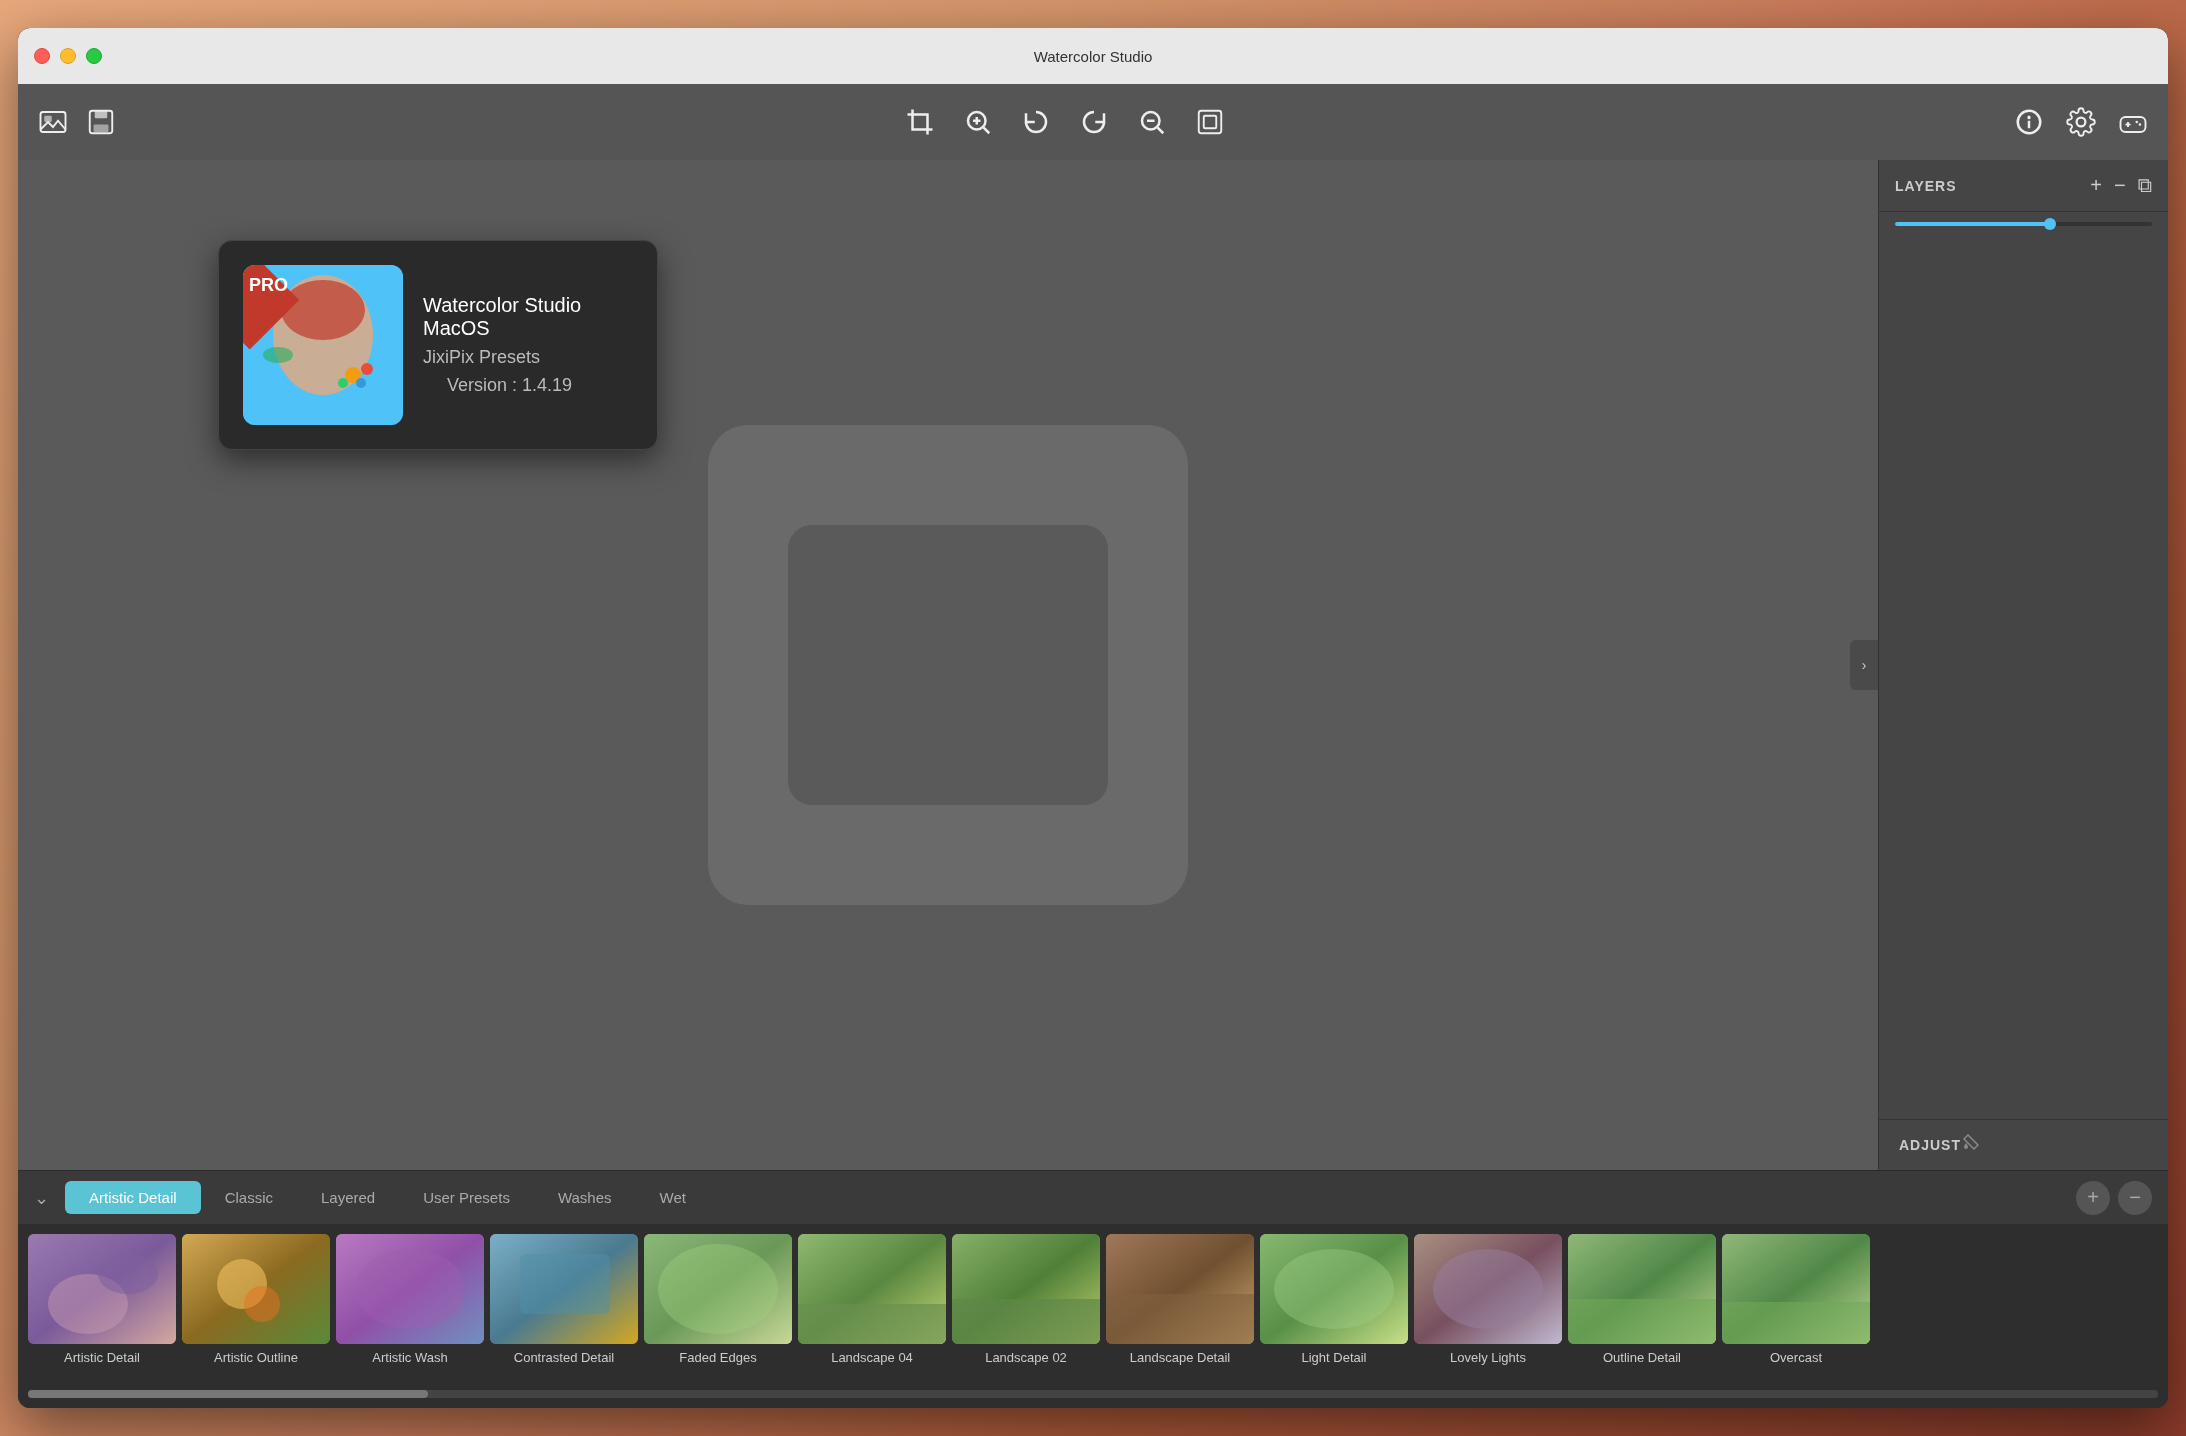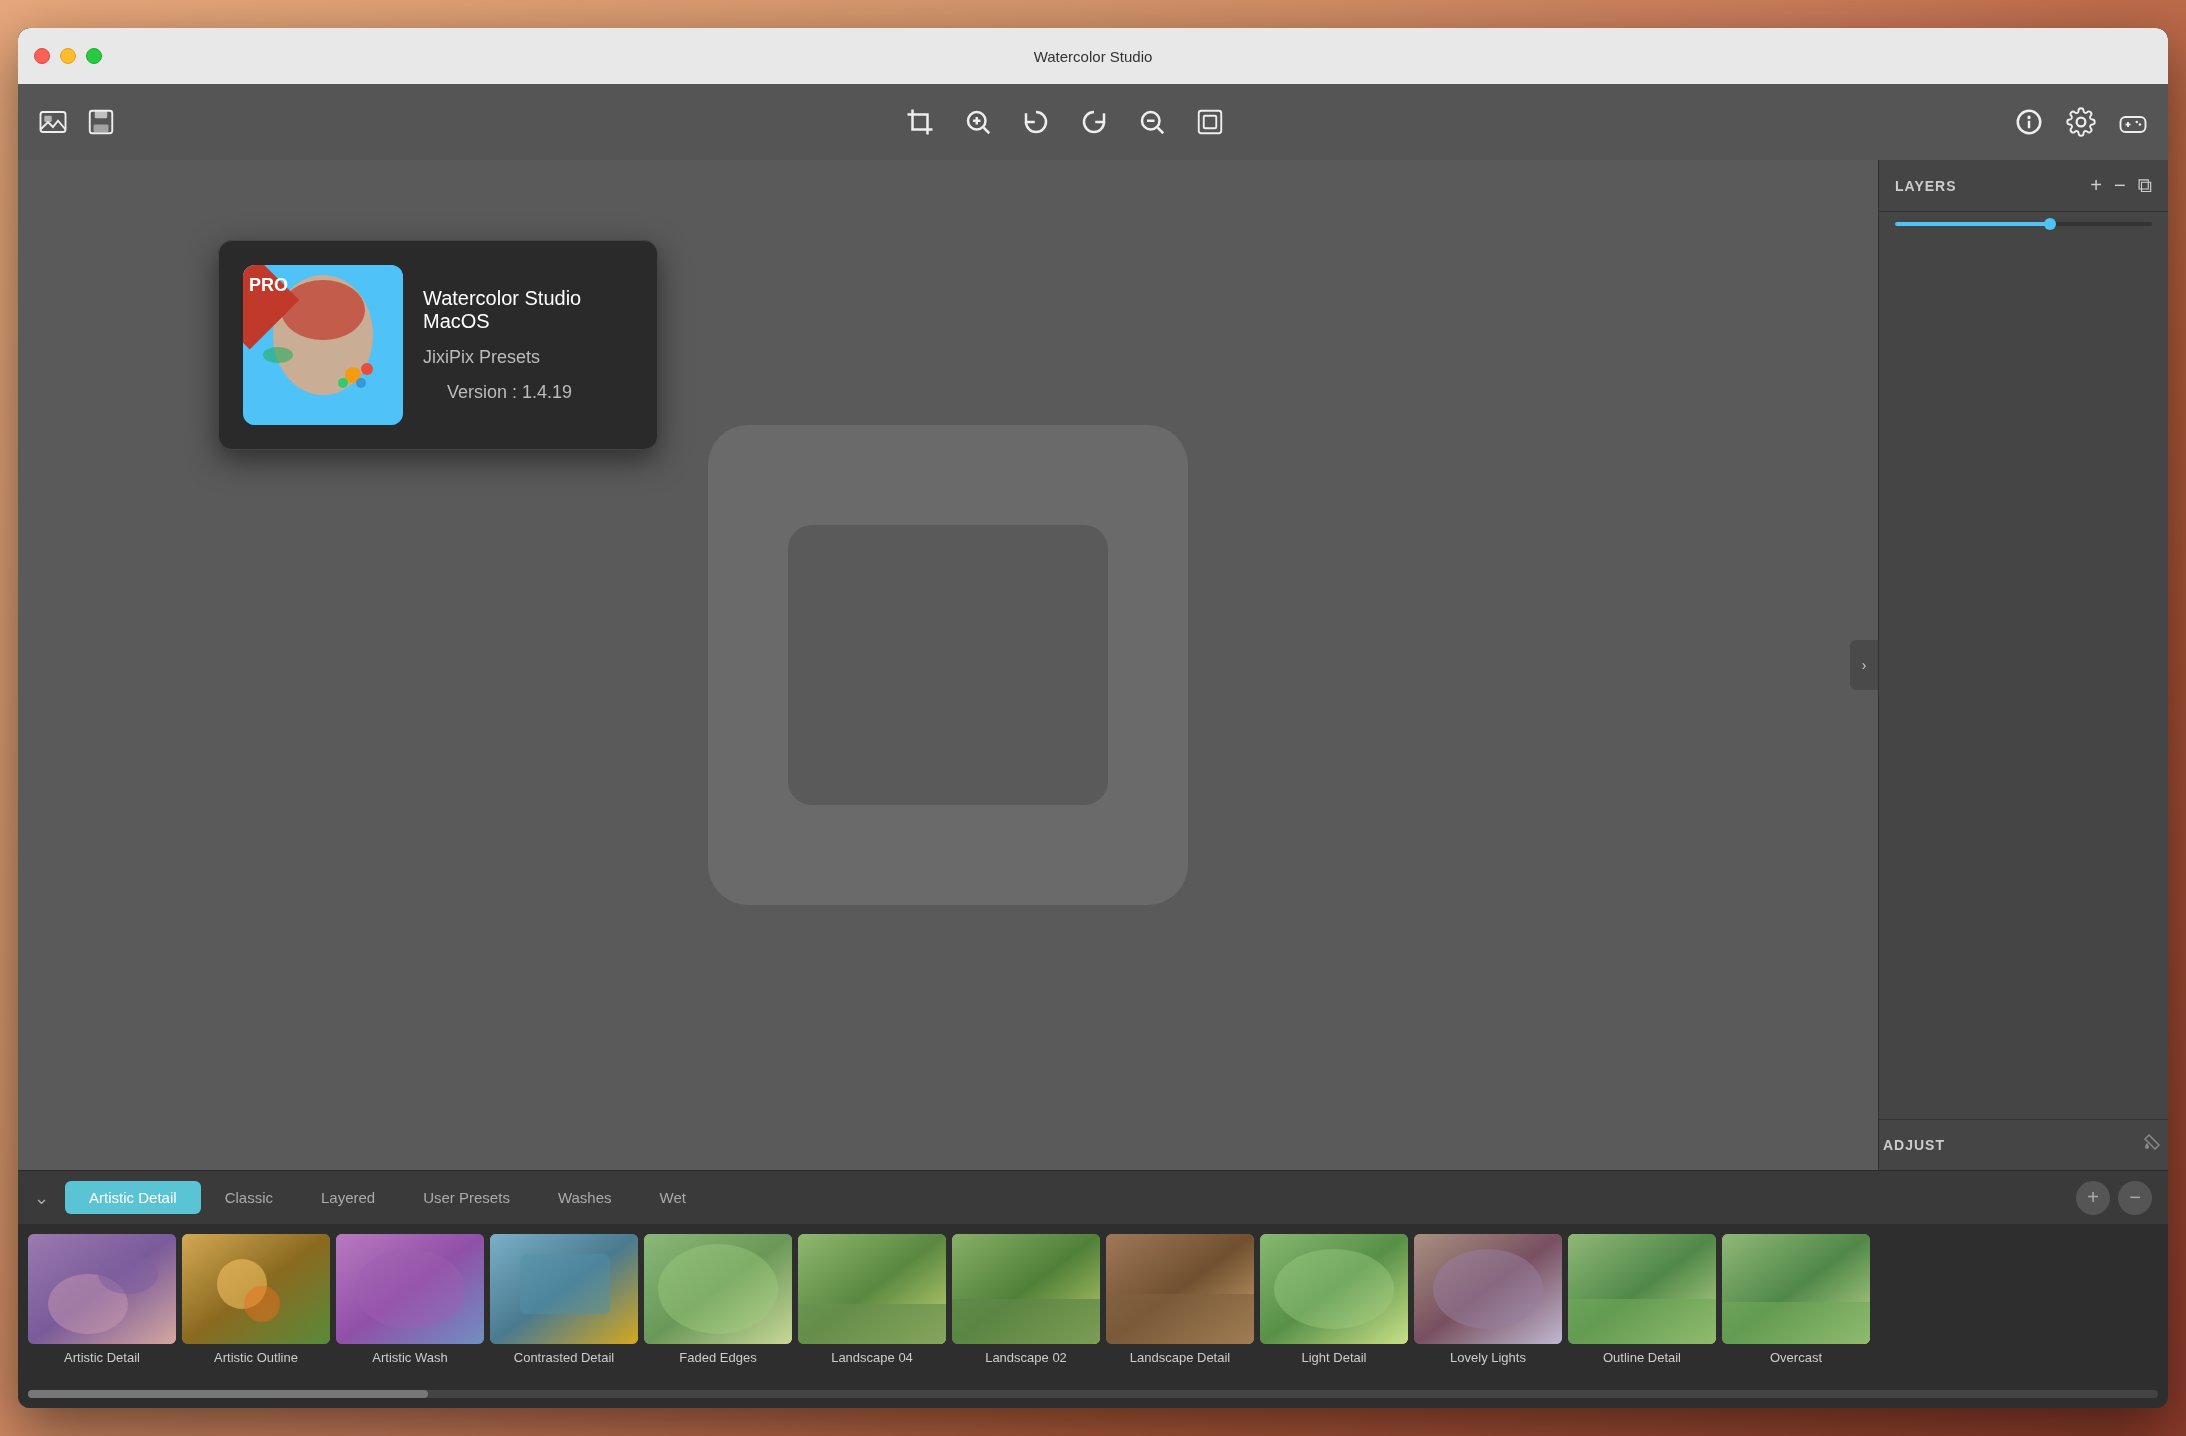--- a/index.html
+++ b/index.html
@@ -202,21 +202,21 @@
       left: 6px;
       color: white;
       font-weight: 900;
       font-size: 18px;
       z-index: 3;
       transform: rotate(0deg);
     }
     .about-app-info {
       display: flex;
       flex-direction: column;
-      gap: 14px;
+      gap: 7px;
     }
     .about-app-name {
       color: white;
       font-size: 20px;
       font-weight: 500;
     }
     .about-app-company {
       color: #bbb;
       font-size: 18px;
     }
@@ -263,22 +263,21 @@
     .panel-body {
       flex: 1;
       padding: 12px;
     }
     .panel-adjust {
       border-top: 1px solid #333;
     }
     .panel-adjust-header {
       display: flex;
       align-items: center;
-      justify-content: space-between;
-      padding: 12px 4px;
+      padding: 12px 20px;
     }
     .adjust-title {
       color: #ccc;
       font-size: 14px;
       font-weight: 600;
       letter-spacing: 1px;
     }
     .adjust-icon {
       color: #888;
       font-size: 16px;

